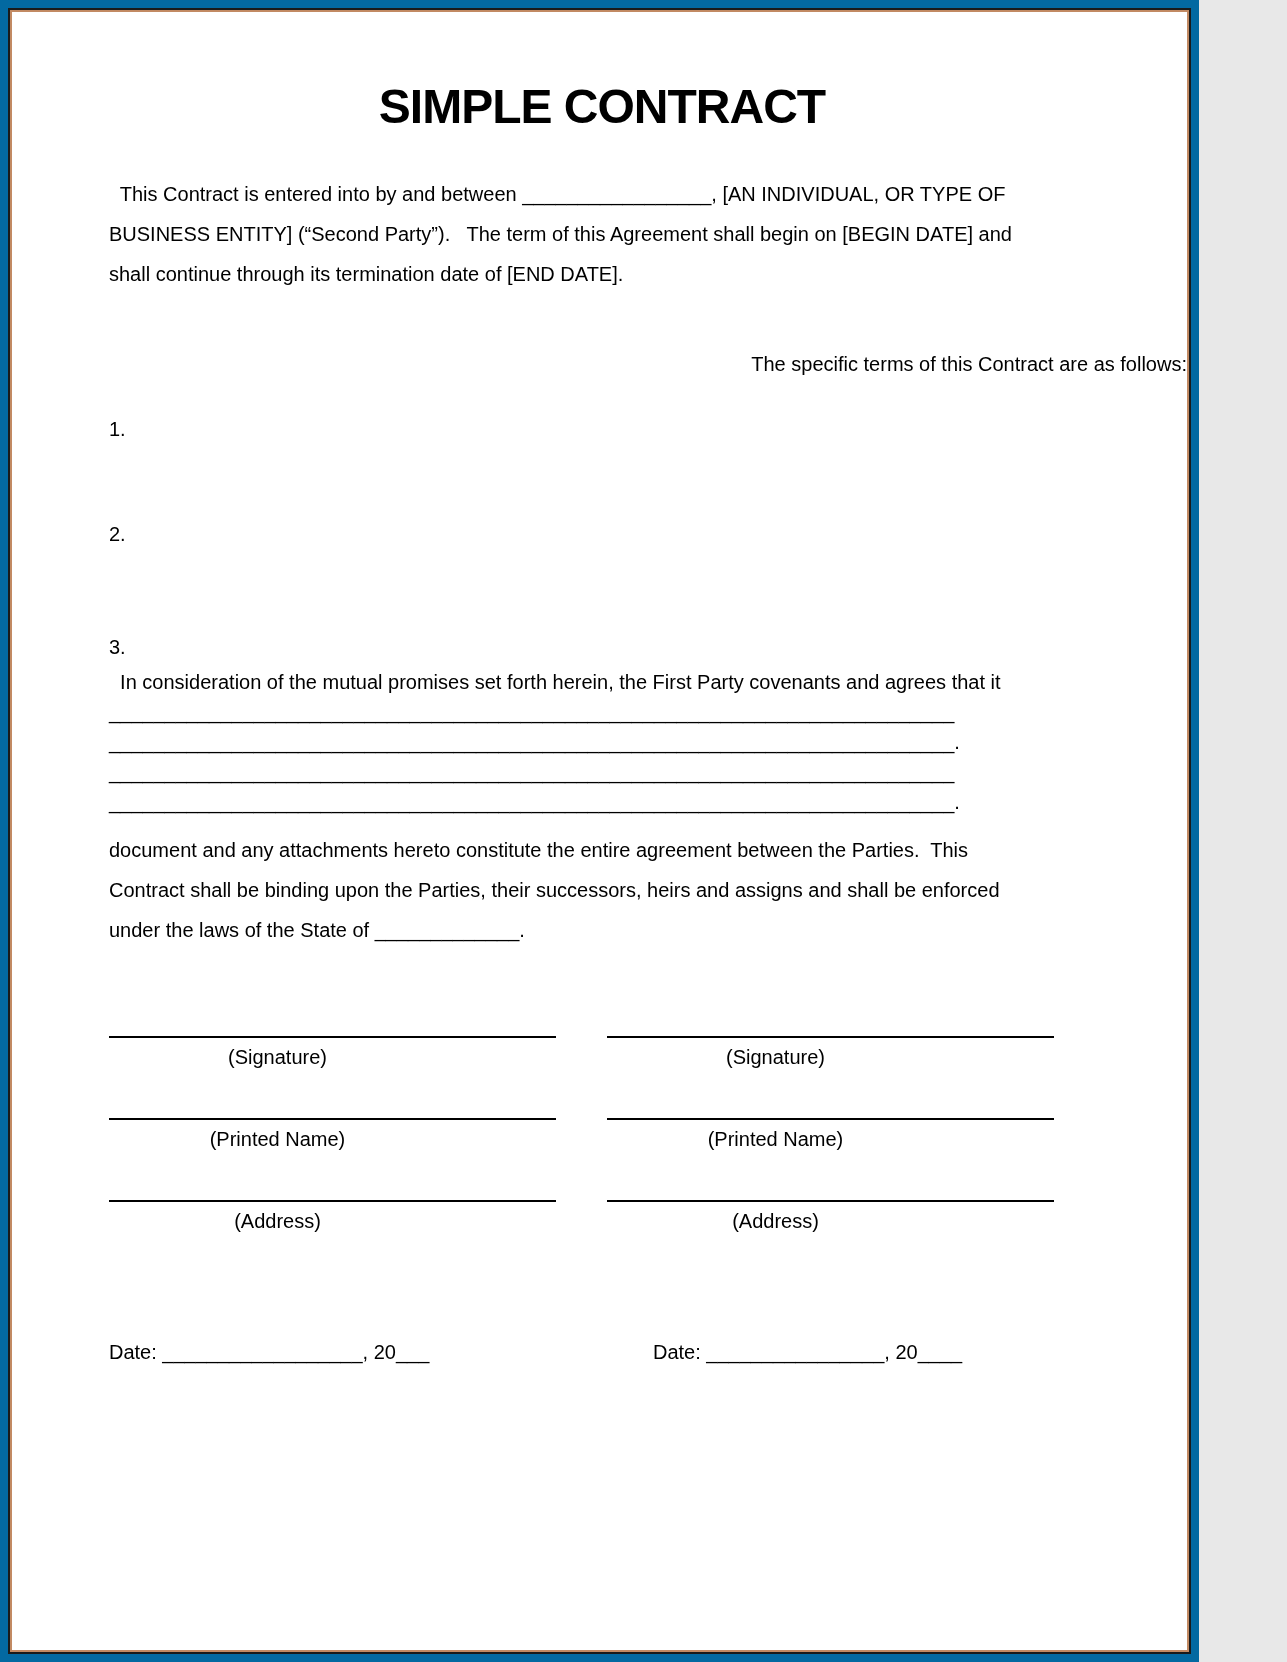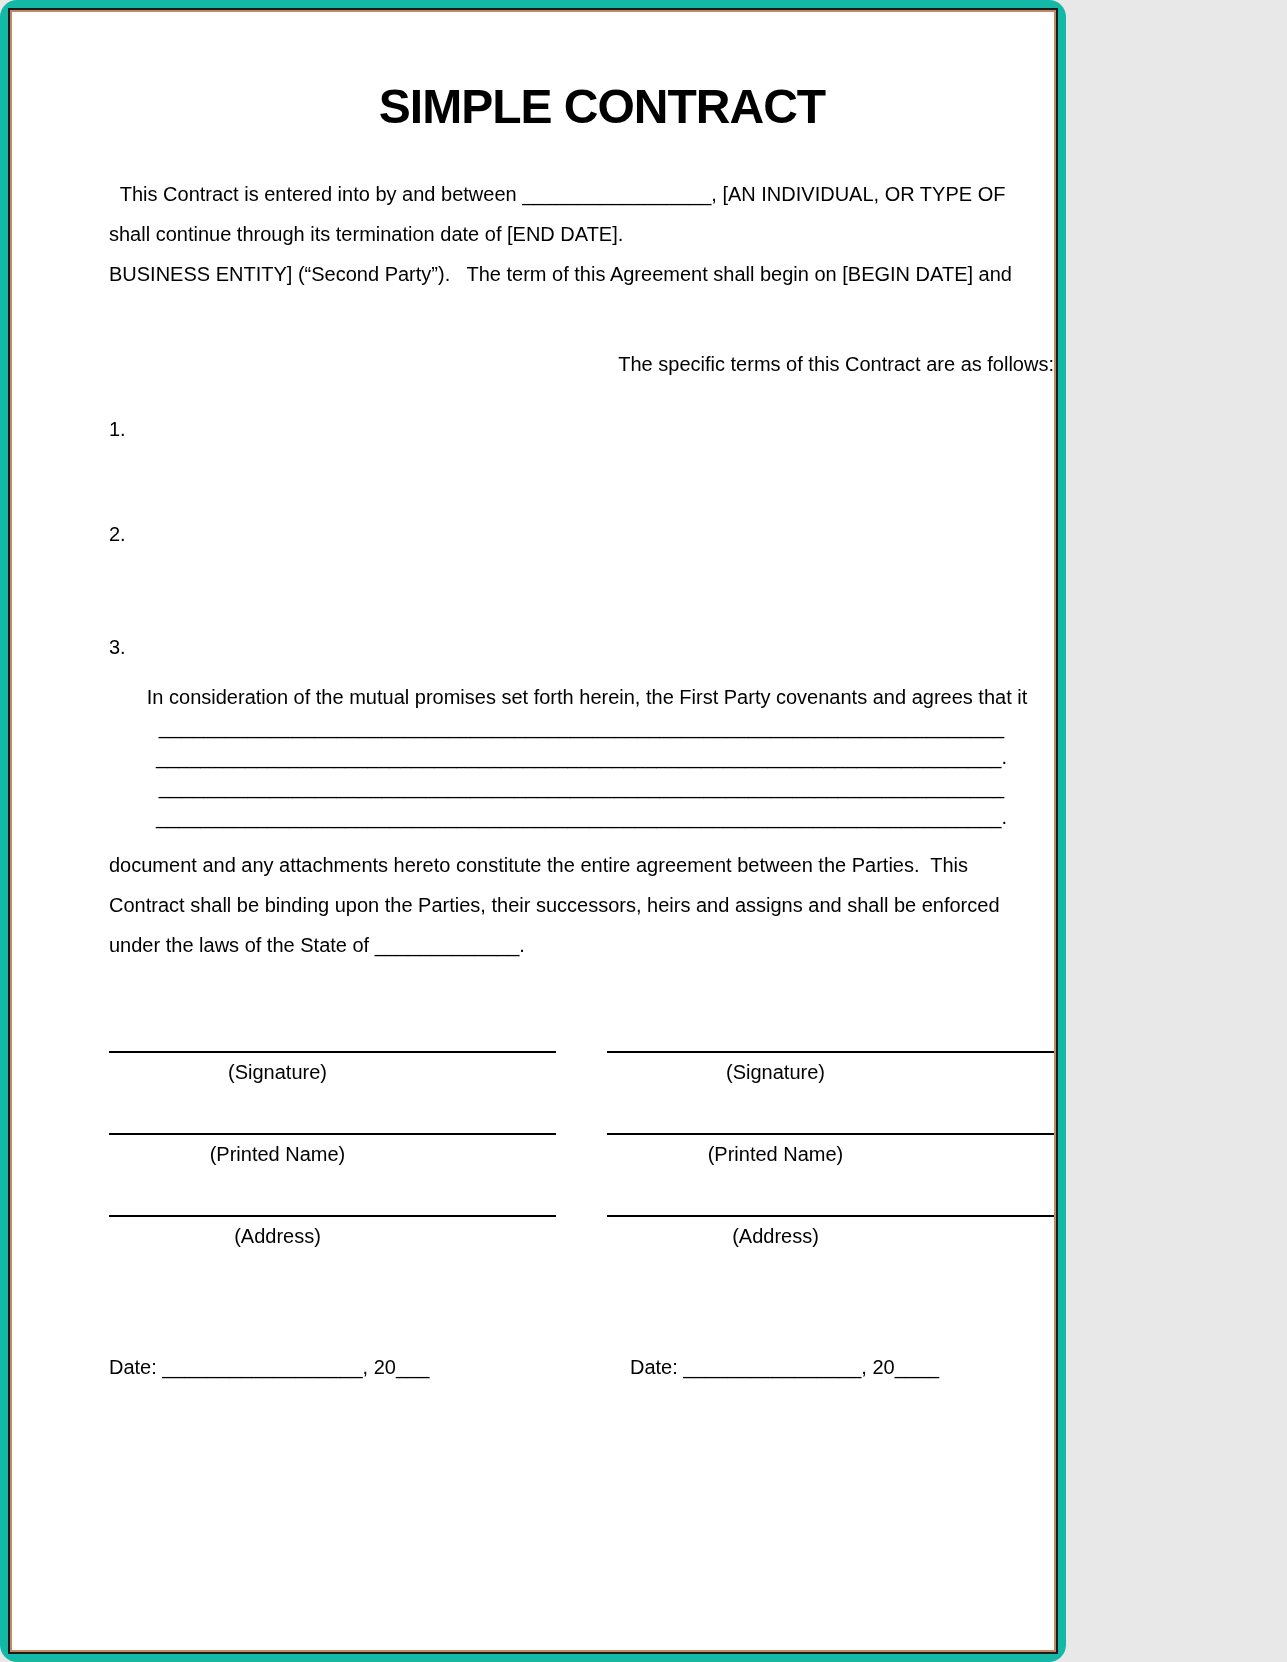--- a/index.html
+++ b/index.html
@@ -1,21 +1,20 @@
 <!DOCTYPE html>
 <html><head>
 <meta charset="utf-8">
 <style>
   html,body { margin:0; padding:0; background:#e8e8e8; }
   .frame {
     box-sizing:border-box;
-    width:1066px; height:1662px;
-    background:#14b8a6;
+    width:1199px; height:1662px;
+    background:#0369a1;
     padding:8px;
-    border-radius:17px;
   }
   .frame-dark {
     box-sizing:border-box;
     height:100%;
     border:2px solid #1a1a1a;
   }
   .page {
     box-sizing:border-box;
     height:100%;
     border:2px solid #c28a63;
@@ -35,21 +34,21 @@
     font-weight:bold;
     letter-spacing:-1px;
     text-align:center;
     white-space:pre;
   }
   .intro    { margin-top:39px; line-height:40px; }
   .terms-heading { margin-top:50px; line-height:40px;text-align:right; }
   .term-1   { margin-top:25px; line-height:40px; }
   .term-2   { margin-top:65px; line-height:40px; }
   .term-3   { margin-top:73px; line-height:40px; }
-  .covenant { margin-top:15px; line-height:30px;text-align:center; }
+  .covenant { line-height:30px; }
   .binding  { margin-top:13px; line-height:40px; }
   .sig-grid {
     margin-top:86px;
     display:flex;
     gap:51px;
   }
   .sig-col { width:447px; }
   .sig-row { margin-bottom:48px; }
   .sig-rule { height:0; border-bottom:2px solid #000; }
   .sig-label {
@@ -70,22 +69,22 @@
 <body>
 
 <div class="frame">
   <div class="frame-dark">
     <div class="page">
 
       <div class="doc-title">SIMPLE CONTRACT</div>
 
       <div class="intro">
         <div class="line">  This Contract is entered into by and between _________________, [AN INDIVIDUAL, OR TYPE OF</div>
+        <div class="line">BUSINESS ENTITY] (“Second Party”).   The term of this Agreement shall begin on [BEGIN DATE] and</div>
         <div class="line">shall continue through its termination date of [END DATE].</div>
-        <div class="line">BUSINESS ENTITY] (“Second Party”).   The term of this Agreement shall begin on [BEGIN DATE] and</div>
       </div>
 
       <div class="terms-heading line">  The specific terms of this Contract are as follows:</div>
 
       <div class="term-1 line">1.</div>
       <div class="term-2 line">2.</div>
       <div class="term-3 line">3.</div>
 
       <div class="covenant">
         <div class="line">  In consideration of the mutual promises set forth herein, the First Party covenants and agrees that it</div>

